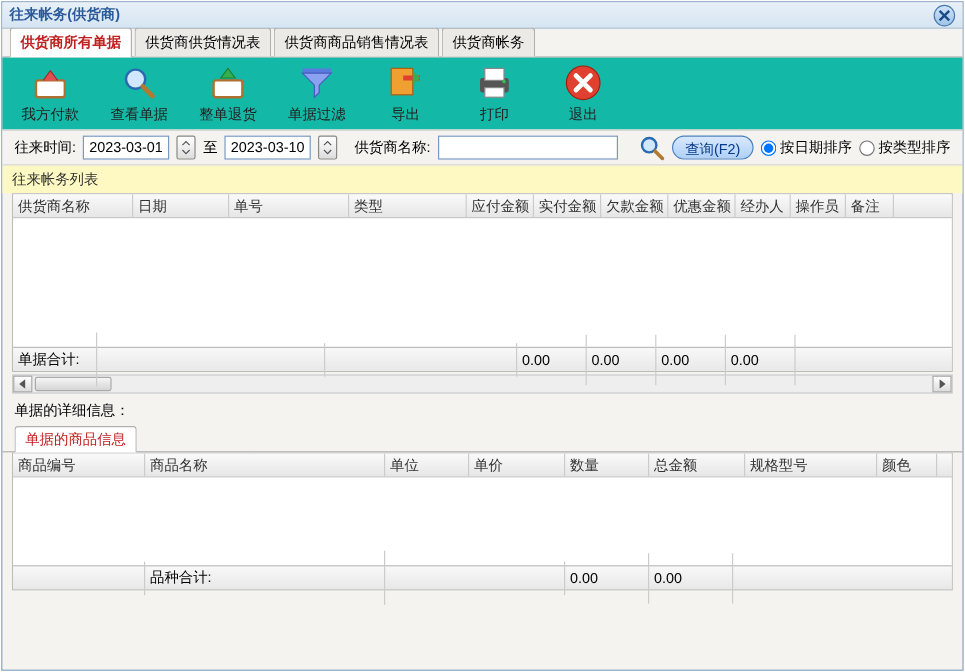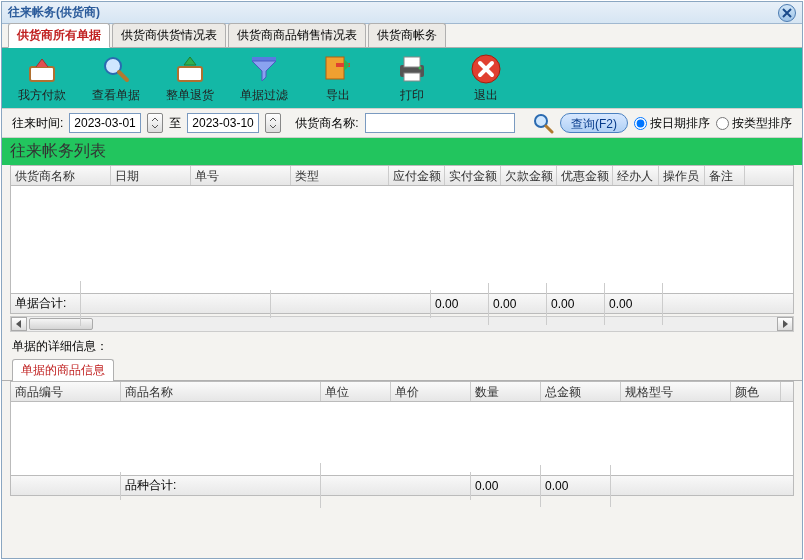--- a/index.html
+++ b/index.html
@@ -94,21 +94,21 @@
 }
 .searchglass {
   width:22px;height:22px;cursor:pointer;
 }
 .querybtn {
   height:20px;padding:2px 10px;border:1px solid #4a80c0;border-radius:10px;
   background:linear-gradient(#d8e8ff,#b0d0f5);color:#063a8a;cursor:pointer;font-size:12px;
 }
 .radiolbl {display:flex;align-items:center;gap:3px;cursor:pointer;}
 .section-title {
-  padding:3px 8px;font-size:16px;color:#333;background:#22c55e;
+  padding:3px 8px;font-size:12px;color:#333;background:#fef9c3;
 }
 .grid {
   border:1px solid #bbb;background:#fff;
 }
 .grid .hdr {
   display:flex;height:20px;background:linear-gradient(#fafafa,#e6e6e6);
   border-bottom:1px solid #bbb;
 }
 .grid .hdr .cell {
   border-right:1px solid #ccc;padding:2px 4px;font-size:12px;color:#333;overflow:hidden;white-space:nowrap;

